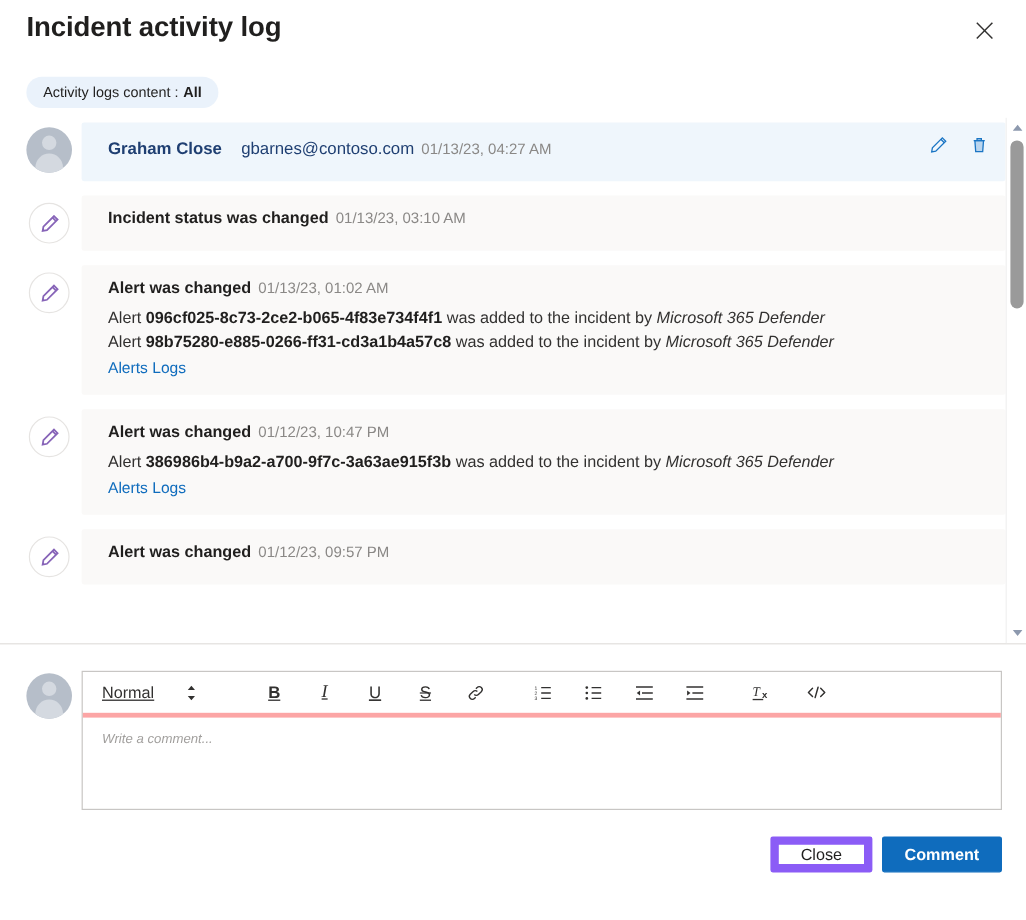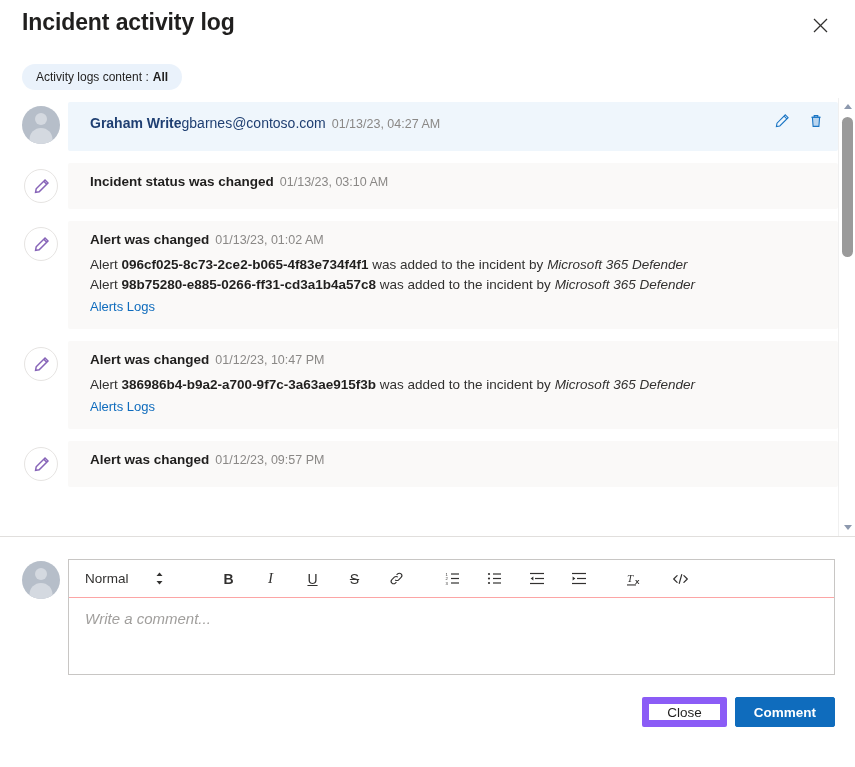--- a/index.html
+++ b/index.html
@@ -138,21 +138,21 @@
   }
   .entry-user {
     font-weight: 600;
     color: #1f3f72;
     font-size: 14px;
   }
   .entry-email {
     font-weight: 400;
     color: #1f3f72;
     font-size: 14px;
-    margin-left: 0;
+    margin-left: 16px;
   }
   .entry-time {
     color: #8a8886;
     font-size: 12.5px;
     margin-left: 6px;
   }
   .entry-body {
     font-size: 13.5px;
     line-height: 20px;
     color: #323130;
@@ -235,22 +235,23 @@
   .composer-box {
     flex: 1 1 auto;
     border: 1px solid #c8c6c4;
     background: #ffffff;
   }
   .toolbar {
     display: flex;
     align-items: center;
     height: 38px;
     padding: 0 10px;
-    border-bottom: 1px solid #fca5a5;
+    border-bottom: 4px solid #fca5a5;
     gap: 16px;
+    text-decoration: underline;
   }
   .style-select {
     display: flex; align-items: center;
     gap: 26px;
     padding: 0 6px 0 6px;
     height: 26px;
     cursor: pointer;
     color: #323130;
     font-size: 13.5px;
   }
@@ -262,21 +263,21 @@
     background: none; border: none; padding: 0;
     cursor: pointer;
     color: #323130;
     font-size: 14px;
   }
   .tb-btn svg { display: block; }
   .tb-btn.gap { margin-left: 14px; }
   .editor-area {
     min-height: 76px;
     padding: 12px 16px;
-    font-size: 15px;
+    font-size: 11px;
     color: #a19f9d;
     font-style: italic;
     cursor: text;
   }
 
   
   .footer {
     display: flex;
     justify-content: flex-end;
     gap: 8px;
@@ -327,21 +328,21 @@
 
 <div class="log-area">
   <div class="log-list">
 
     <div class="log-entry">
       <div class="entry-avatar">
         <div class="avatar-person"></div>
       </div>
       <div class="entry-card comment">
         <div class="entry-head">
-          <span class="entry-user">Graham Write</span><span class="entry-email">gbarnes@contoso.com</span><span class="entry-time">01/13/23, 04:27 AM</span>
+          <span class="entry-user">Graham Close</span><span class="entry-email">gbarnes@contoso.com</span><span class="entry-time">01/13/23, 04:27 AM</span>
         </div>
         <div class="card-actions">
           <button class="card-action">
             <span>
               <svg width="16" height="16" viewBox="0 0 16 16" fill="none" stroke="currentColor" stroke-width="1.1">
                 <path d="M11.3 1.9l2.8 2.8-8.3 8.3-3.4.6.6-3.4z"></path>
                 <line x1="10.1" y1="3.1" x2="12.9" y2="5.9"></line>
               </svg>
             </span>
           </button>

